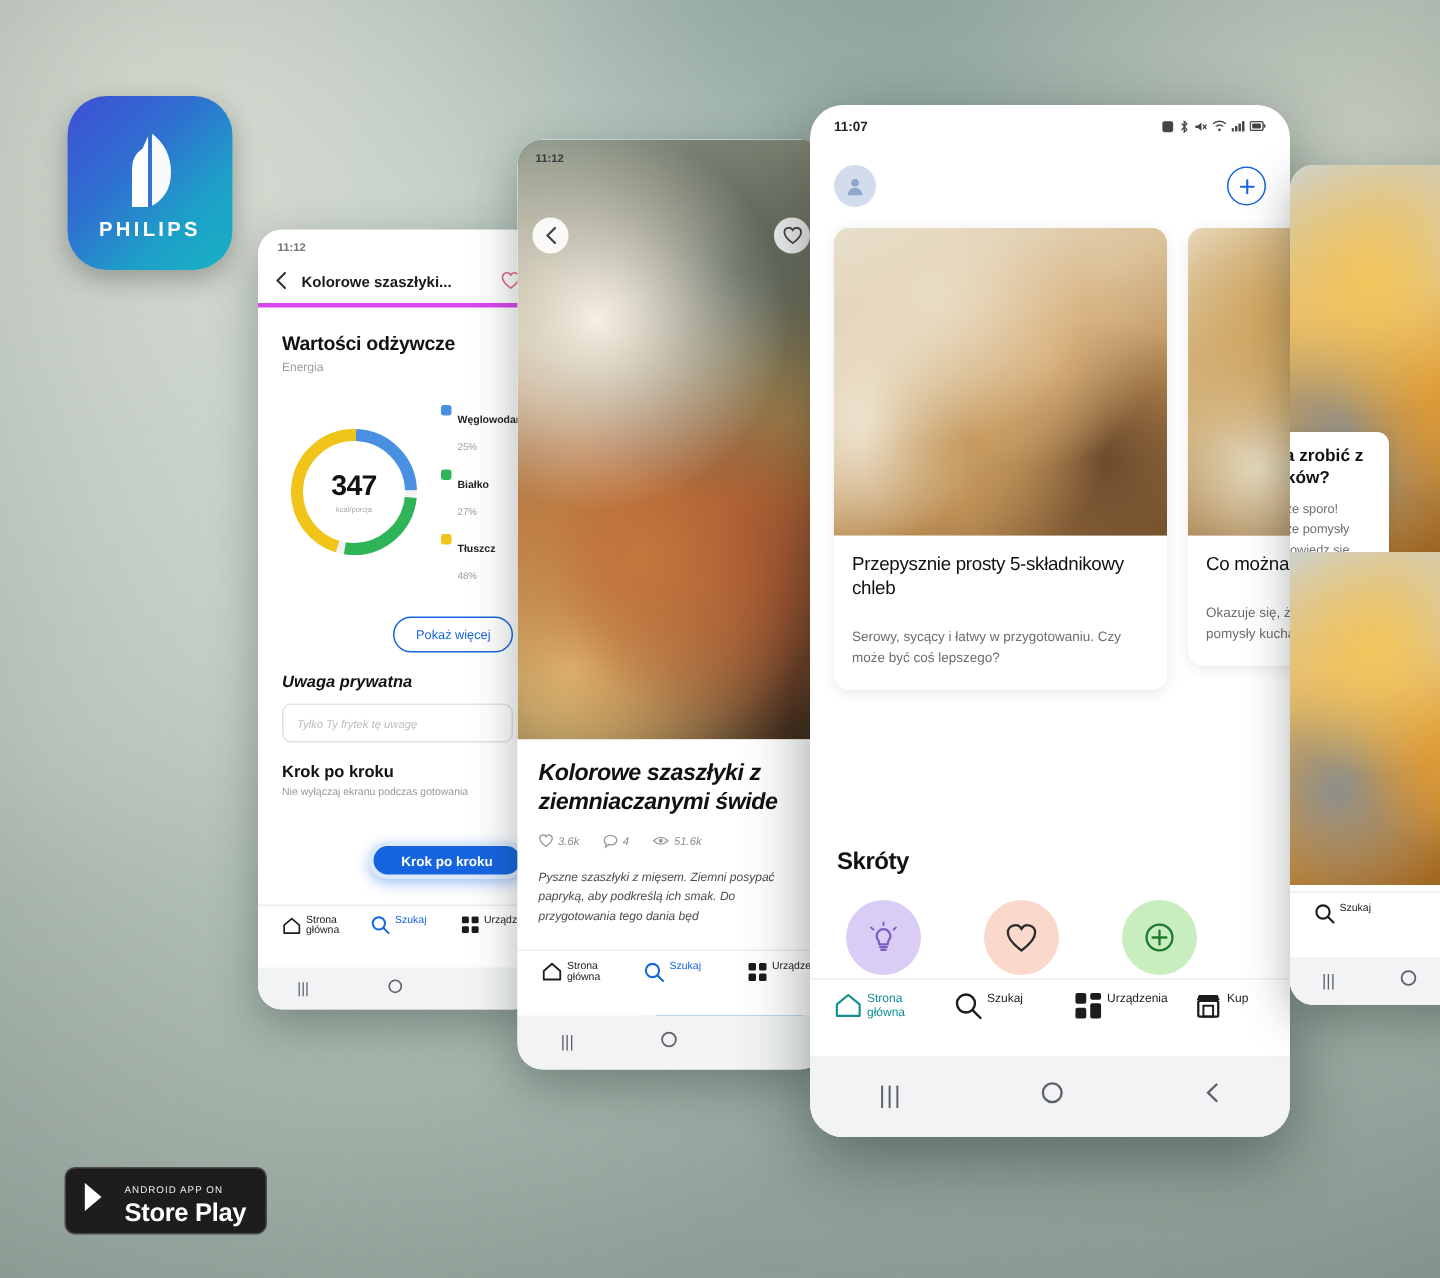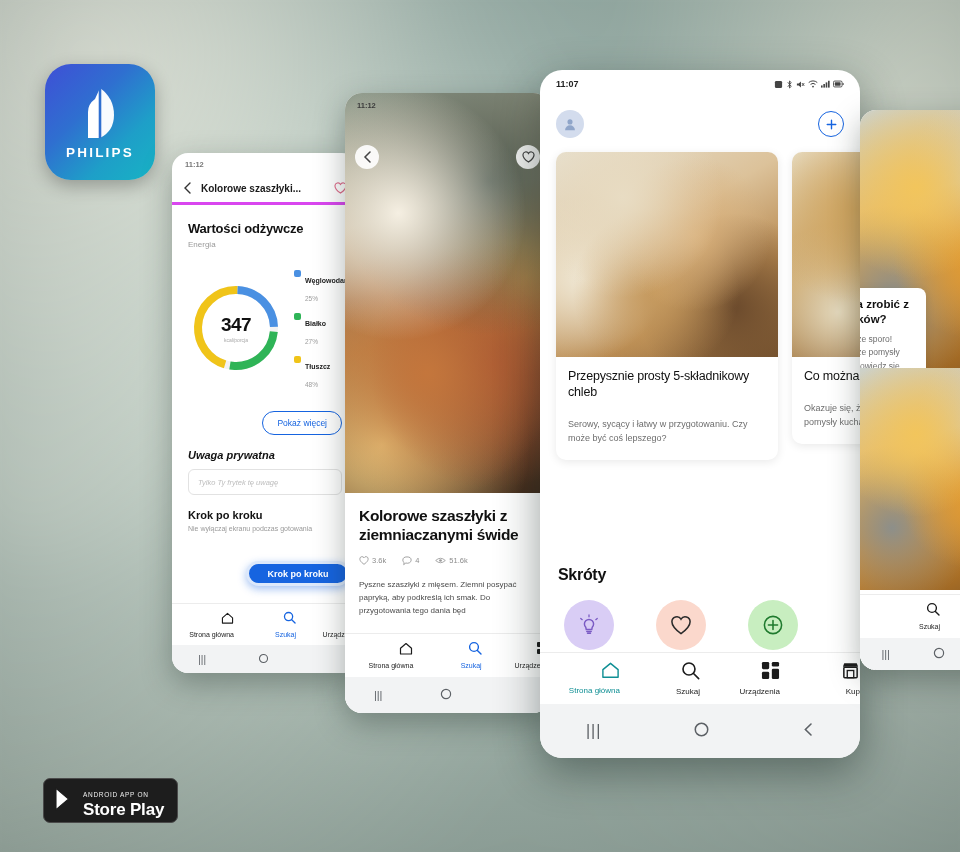--- a/index.html
+++ b/index.html
@@ -70,22 +70,22 @@
   }
 
   
   .statusbar { display:flex; align-items:center; justify-content:space-between; }
   .statusbar .clock { font-weight:bold; color:#222; }
   .statusbar .sysicons { display:flex; gap:3px; align-items:center; color:#444; }
 
   
   .tabbar { position:absolute; left:0; right:0; background:#fff; display:flex;
             border-top:1px solid #ececec; }
-  .tabbar .tab { flex:1; display:flex; flex-direction:column; align-items:flex-end; gap:3px;
-                 color:#1c1c1c; }
+  .tabbar .tab { flex:1; display:flex; flex-direction:row; align-items:flex-start; gap:3px;
+                 color:#1c1c1c;margin-left:16px; }
   .tabbar .tab.active { color:#0f8f94; }
   .tabbar .tab .tlabel { font-size:7px; }
 
   
   .pill-blue {
     background:#1664e0; color:#fff; border-radius:40px; font-weight:bold;
     display:flex; align-items:center; justify-content:center;
     box-shadow:0 3px 9px rgba(22,100,224,.4);
     border:3px solid rgba(255,255,255,.85);
   }
@@ -147,21 +147,21 @@
   #p2-status { position:absolute; left:0; right:0; top:0; height:24px;
                padding:0 12px; display:flex; align-items:center; }
   #p2-status .clock { font-size:7.5px; color:#3b3b3b; }
   #p2-circ { position:absolute; left:10px; top:52px; width:24px; height:24px;
              border-radius:50%; background:rgba(255,255,255,.9);
              display:flex; align-items:center; justify-content:center; }
   #p2-heart { position:absolute; right:10px; top:52px; width:24px; height:24px;
               border-radius:50%; background:rgba(255,255,255,.9);
               display:flex; align-items:center; justify-content:center; }
   #p2-body { position:absolute; left:0; right:0; top:400px; bottom:0;
-             background:#fff; padding:14px 14px 0; }
+             background:#fff; padding:14px 14px 0;font-style:italic; }
   #p2-body h1 { font-size:15.5px; font-weight:bold; color:#111; line-height:1.22;
                 letter-spacing:-.3px; }
   .stats { display:flex; gap:16px; margin-top:11px; align-items:center; }
   .stats .st { display:flex; align-items:center; gap:3px; font-size:7.5px; color:#8d8d8d; }
   #p2-desc { margin-top:12px; font-size:8px; color:#4a4a4a; line-height:1.65; }
   #p2-cta { position:absolute; left:86px; top:578px; width:110px; height:26px; font-size:9.5px; }
   #p2-tabs { bottom:36px; height:44px; padding-top:7px; }
   #p2-android { height:36px; }
 
   

